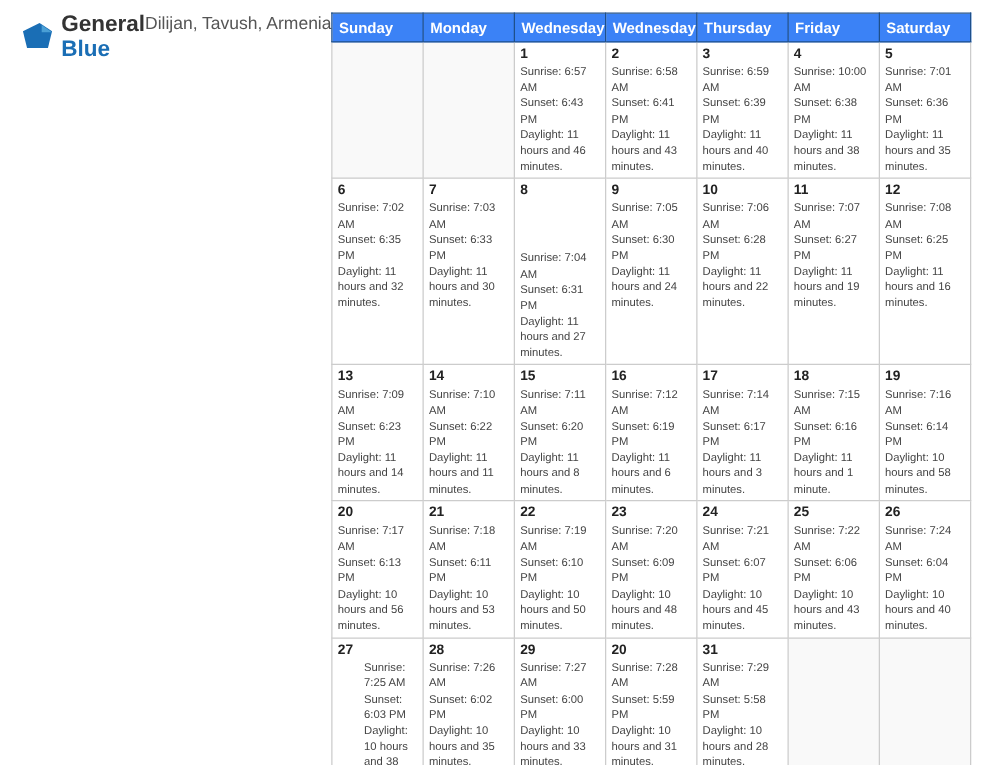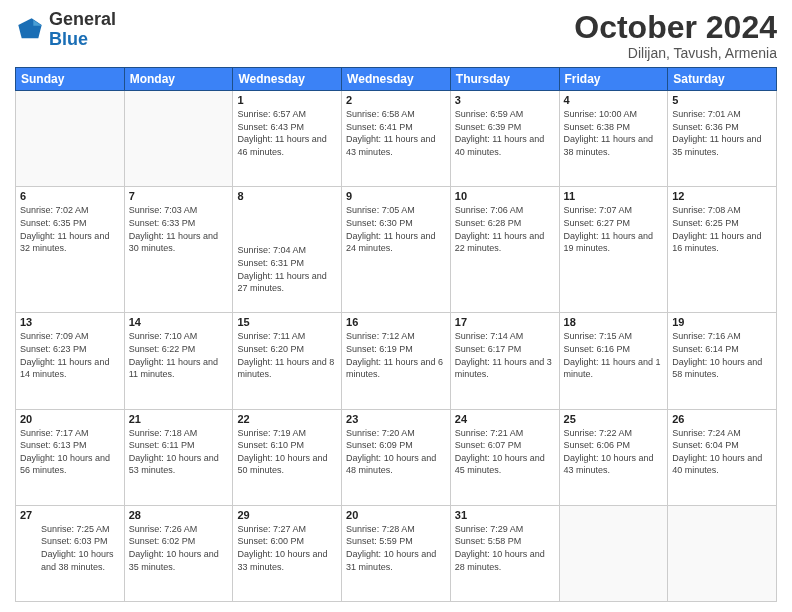--- a/index.html
+++ b/index.html
@@ -8,21 +8,21 @@
       height: 612px;
       font-family: Arial, sans-serif;
       background: #fff;
       overflow: hidden;
     }
     .page {
       width: 792px;
       height: 612px;
       padding: 10px 15px;
       display: flex;
-      flex-direction: column;
+      flex-direction: row;
       justify-content: flex-end;
     }
     .header {
       display: flex;
       justify-content: space-between;
       align-items: flex-start;
       margin-bottom: 6px;
     }
     .logo {
       display: flex;
@@ -102,21 +102,20 @@
       <svg class="logo-icon" viewBox="0 0 36 36">
         <polygon points="20,4 32,12 28,28 8,28 4,12" fill="#1a6eb5"></polygon>
         <polygon points="22,6 32,13 22,13" fill="#4a9fd5"></polygon>
       </svg>
       <div class="logo-text">
         <span>General</span><br>
         <span class="blue">Blue</span>
       </div>
     </div>
     <div class="title-area">
-      <div class="month-title">October 2024</div>
       <div class="location">Dilijan, Tavush, Armenia</div>
     </div>
   </div>
 
   <table class="calendar">
     <thead>
       <tr>
         <th>Sunday</th>
         <th>Monday</th>
         <th>Wednesday</th>

